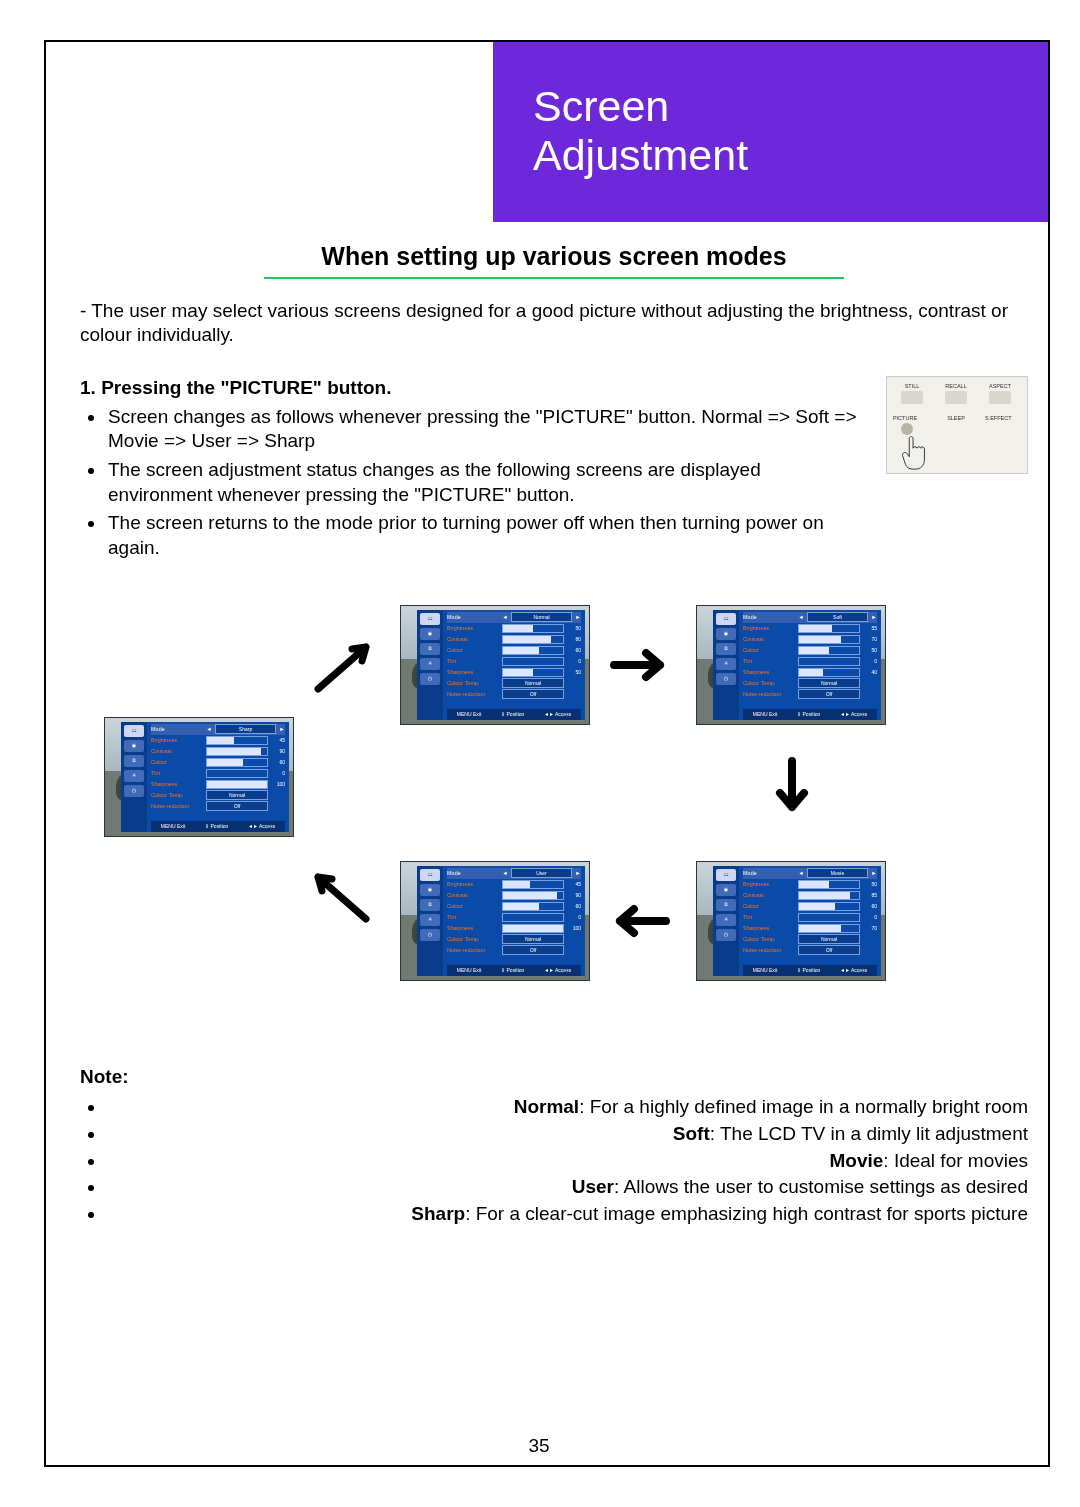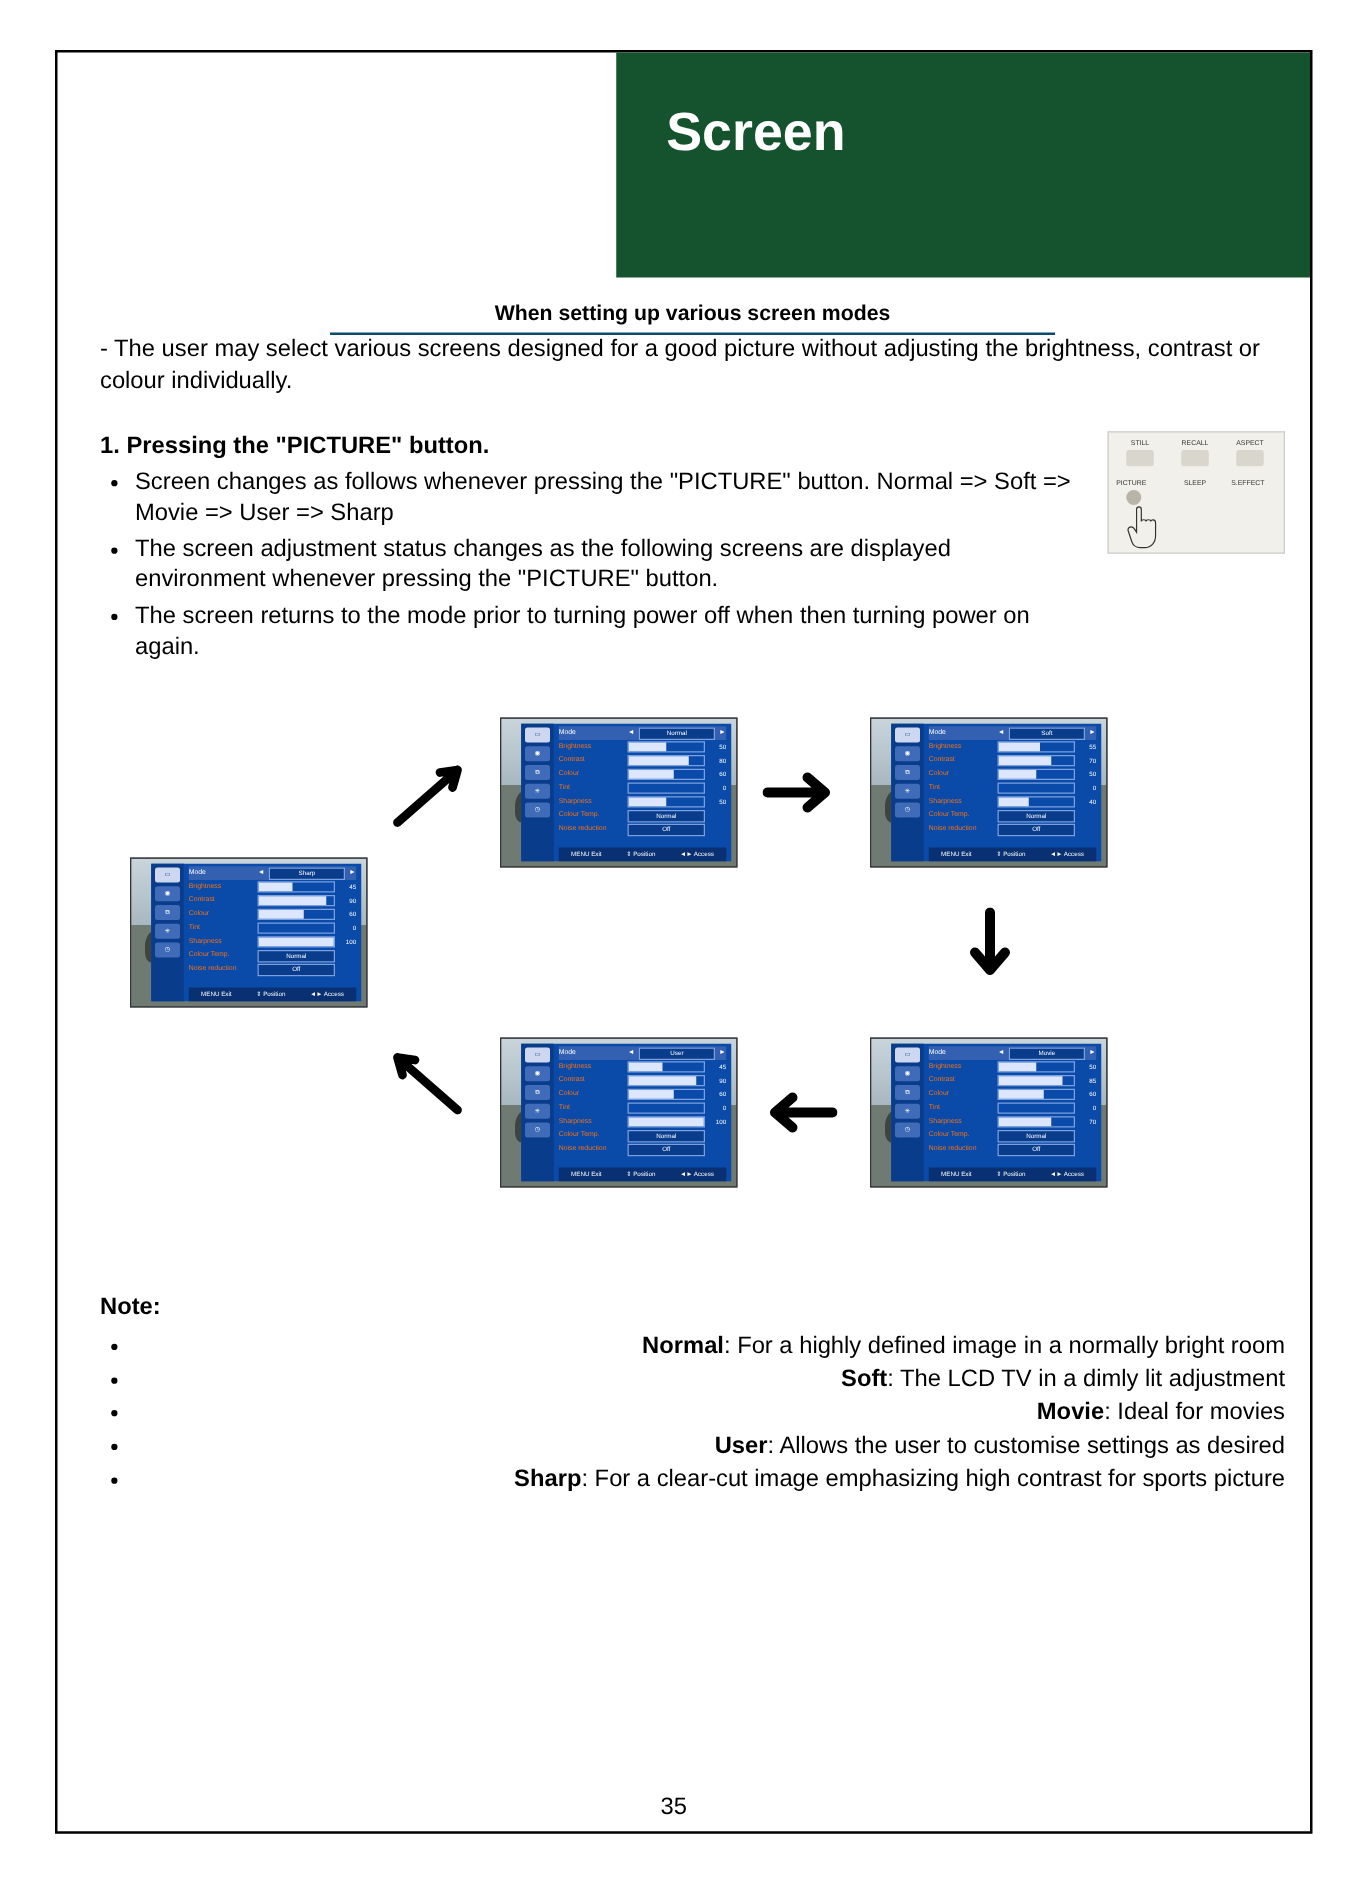--- a/index.html
+++ b/index.html
@@ -21,42 +21,43 @@
     right: 30px;
     bottom: 40px;
     border: 2px solid #000;
   }
   .chapter-box {
     position: absolute;
     right: 0;
     top: 0;
     width: 555px;
     height: 180px;
-    background: #14532d;
+    background: #6d28d9;
     color: #fff;
-    font-weight: bold;
+    font-weight: normal;
     font-size: 43px;
     line-height: 1.15;
     padding: 40px 0 0 40px;
     box-sizing: border-box;
   }
   .content {
     position: absolute;
     left: 34px;
     top: 198px;
     right: 20px;
     font-size: 19px;
     line-height: 1.3;
   }
   .section-title {
     font-weight: bold;
-    font-size: 17px;
+    font-size: 25px;
     text-align: center;
-    border-bottom: 2px solid #0c4a6e;
+    border-bottom: 2px solid #22c55e;
     padding-bottom: 4px;
+    margin-bottom: 20px;
     width: 580px;
     margin-left: auto;
     margin-right: auto;
   }
   .intro {
     margin-bottom: 28px;
   }
   .step-row {
     display: flex;
     gap: 20px;
@@ -185,20 +186,21 @@
   }
 </style>
 </head>
 <body>
 
 <div class="page">
   <div class="page-border">
 
     <div class="chapter-box">
       <div>Screen</div>
+      <div>Adjustment</div>
     </div>
 
     <div class="content">
 
       <div class="section-title">When setting up various screen modes</div>
 
       <div class="intro">- The user may select various screens designed for a good picture without adjusting the brightness, contrast or colour individually.</div>
 
       <div class="step-row">
         <div class="step-text">

